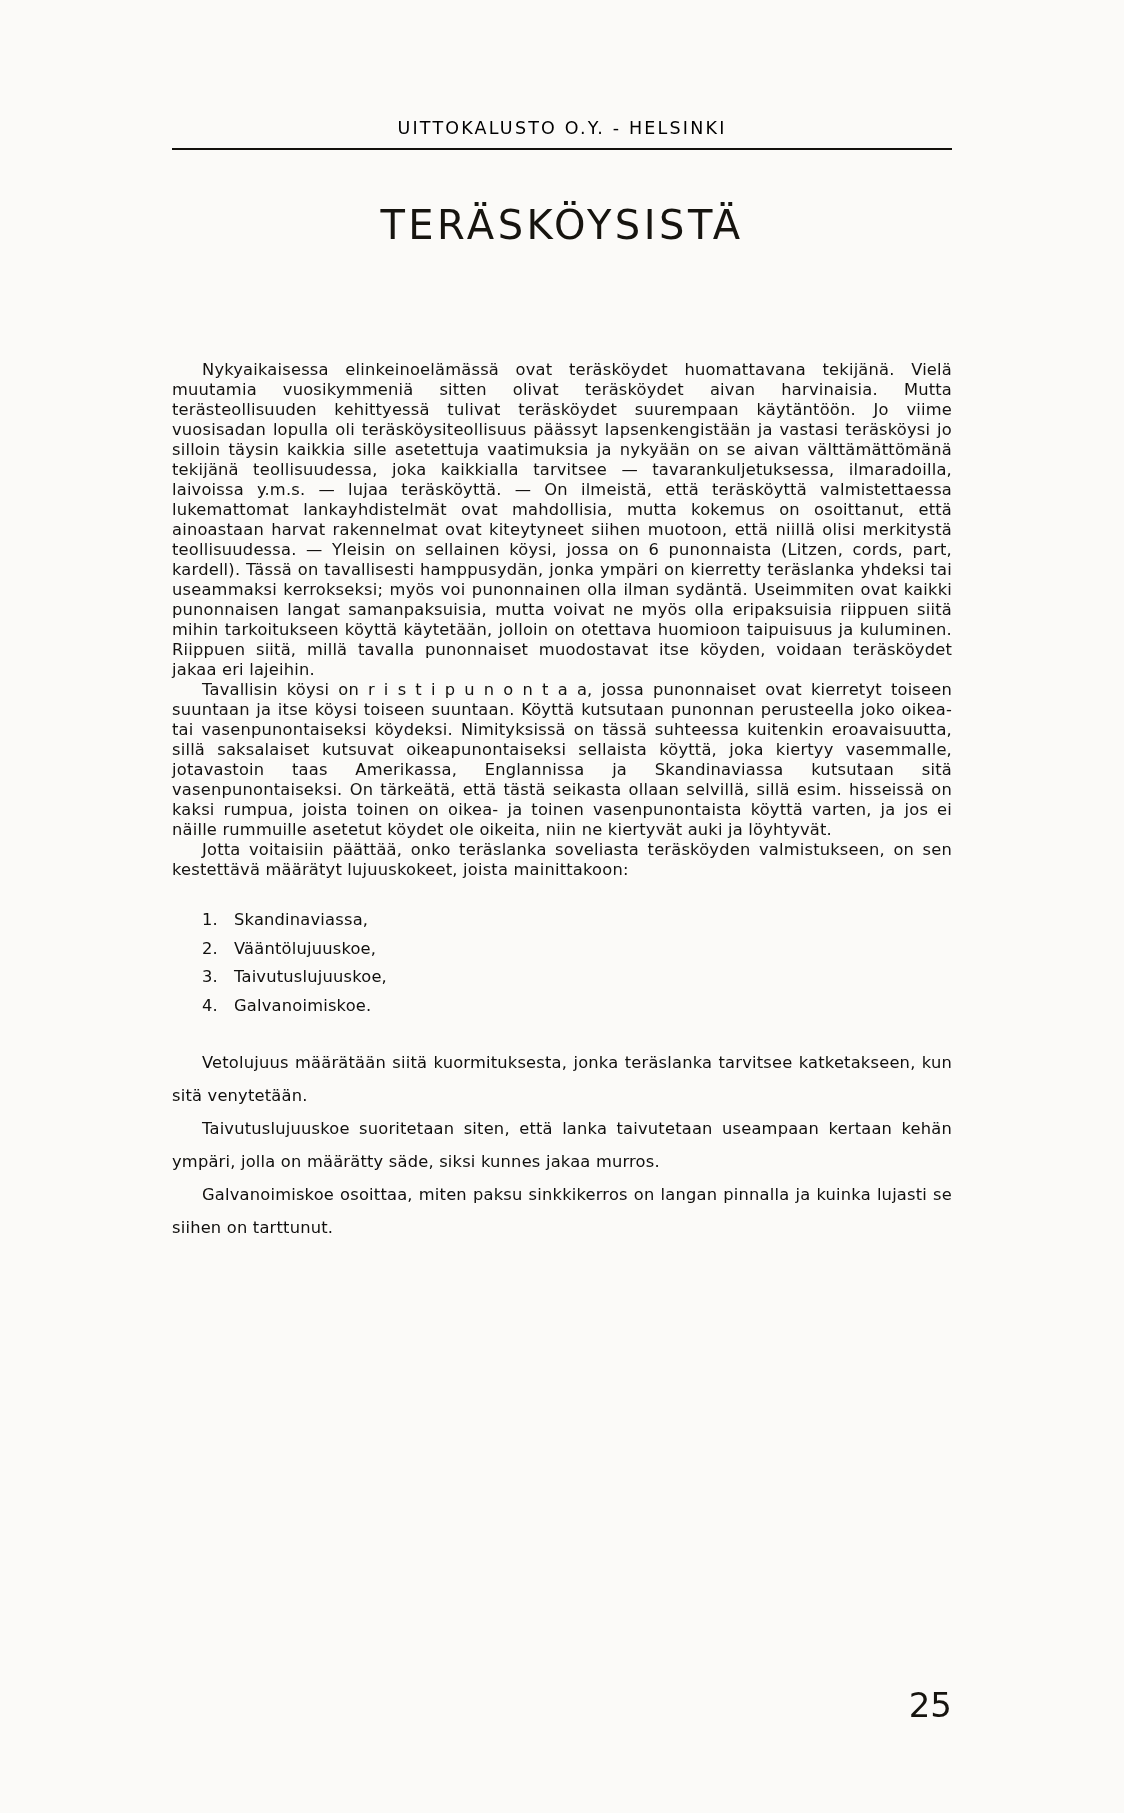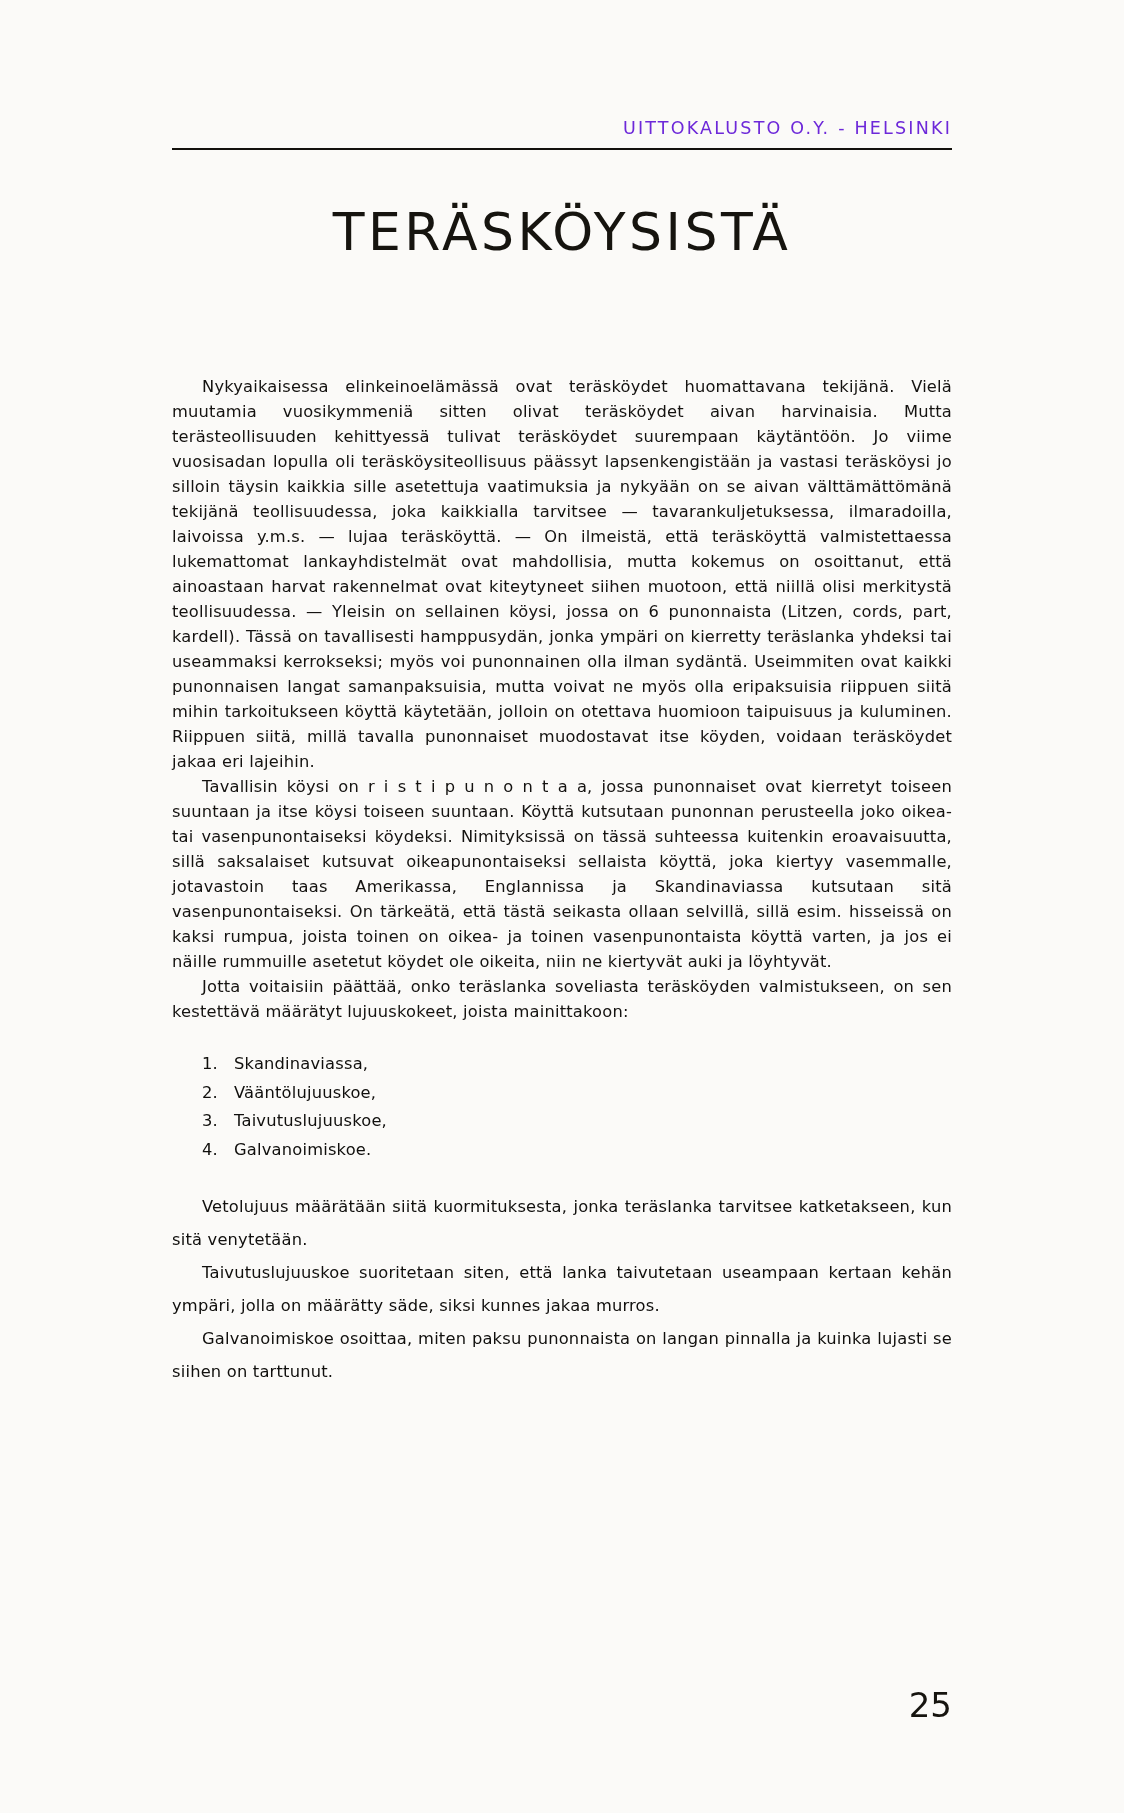--- a/index.html
+++ b/index.html
@@ -24,43 +24,43 @@
   }
   .content {
     position: absolute;
     left: 172px;
     top: 118px;
     width: 780px;
   }
   .running-head {
     font-size: 17.5px;
     letter-spacing: 2.2px;
-    text-align: right;
-    color: #6d28d9;
+    text-align: center;
+    color: #000000;
     font-family: "DejaVu Sans", sans-serif;
     white-space: nowrap;
   }
   .rule {
     border-top: 2px solid #13110d;
     margin-top: 10px;
     width: 100%;
   }
   .doc-title {
     margin-top: 52px;
     text-align: center;
-    font-size: 52px;
+    font-size: 40px;
     letter-spacing: 3.5px;
     color: #16140f;
     font-family: "DejaVu Sans", sans-serif;
     font-weight: normal;
   }
   .body-text {
     margin-top: 112px;
     font-size: 16.3px;
-    line-height: 25px;
+    line-height: 20px;
     text-align: justify;
     color: #141210;
     letter-spacing: 0.2px;
   }
   .body-text p {
     margin: 0;
   }
   .indent {
     text-indent: 30px;
   }
@@ -130,19 +130,19 @@
       </li>
       <li>
         <span class="num">4.</span>
         <span>Galvanoimiskoe.</span>
       </li>
     </ul>
 
     <div class="tail">
       <p class="indent">Vetolujuus määrätään siitä kuormituksesta, jonka teräslanka tarvitsee katketakseen, kun sitä venytetään.</p>
       <p class="indent">Taivutuslujuuskoe suoritetaan siten, että lanka taivutetaan useampaan kertaan kehän ympäri, jolla on määrätty säde, siksi kunnes jakaa murros.</p>
-      <p class="indent">Galvanoimiskoe osoittaa, miten paksu punonnaista on langan pinnalla ja kuinka lujasti se siihen on tarttunut.</p>
+      <p class="indent">Galvanoimiskoe osoittaa, miten paksu sinkkikerros on langan pinnalla ja kuinka lujasti se siihen on tarttunut.</p>
     </div>
 
   </div>
 
   <div class="page-number">25</div>
 </div>
 
 </body></html>

